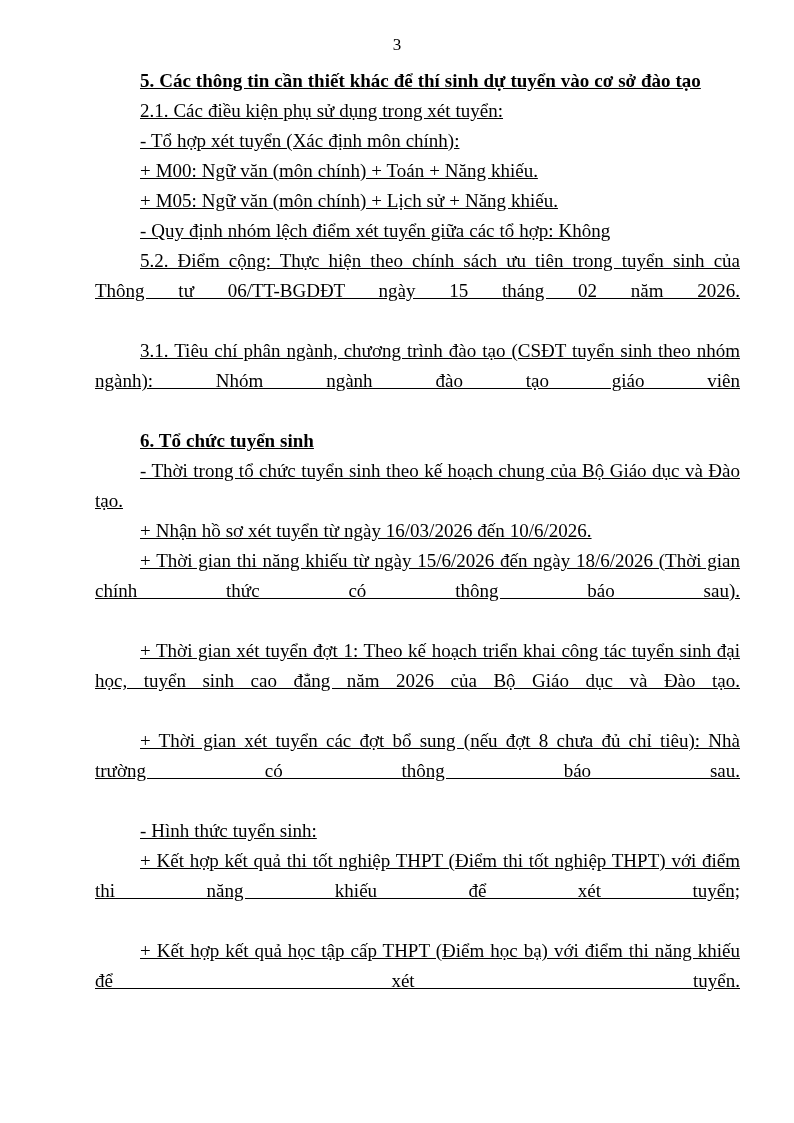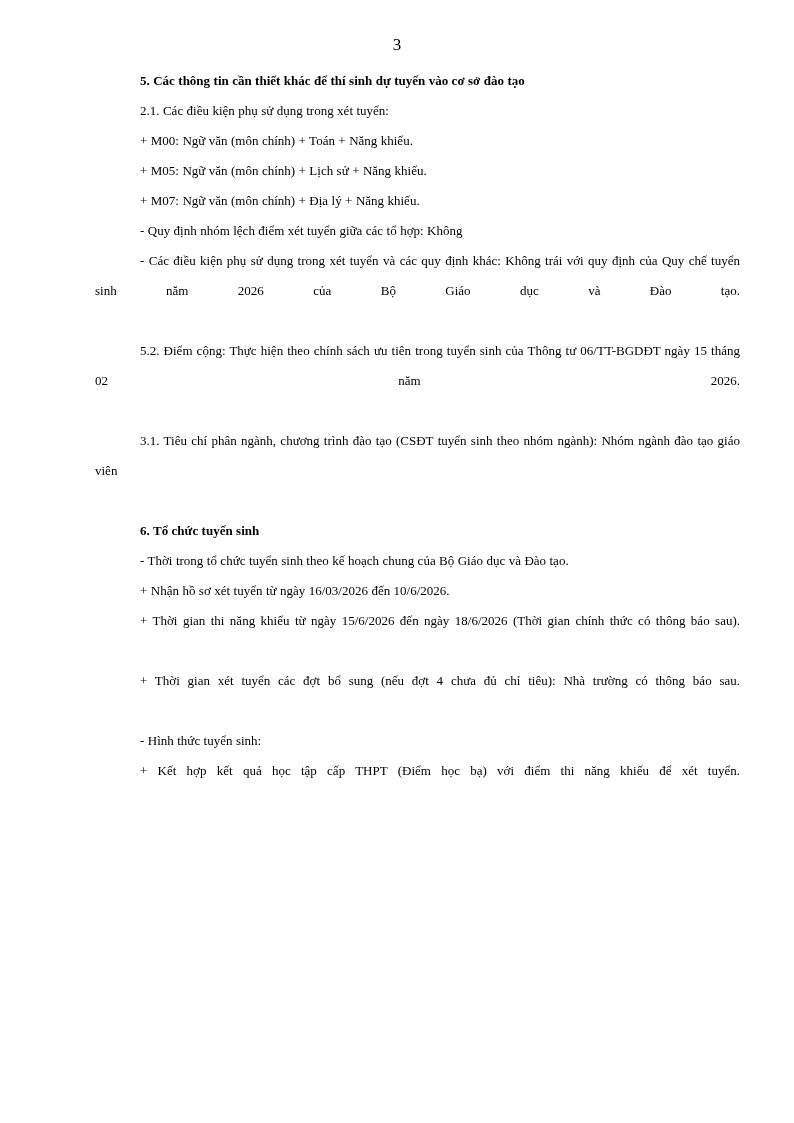--- a/index.html
+++ b/index.html
@@ -31,25 +31,26 @@
     line-height: 1;
   }
   .content {
     position: absolute;
     left: 95px;
     top: 66px;
     width: 645px;
   }
   p {
     margin: 0;
-    font-size: 13px;
+    font-size: 19px;
     line-height: 30px;
     text-align: justify;
     text-indent: 45px;
     word-spacing: 0.2px;
+    text-decoration: underline;
   }
   p.heading {
     font-weight: bold;
     text-align: left;
   }
   
   p:after {
     content: "";
     display: inline-block;
     width: 100%;
@@ -59,29 +60,30 @@
 </head>
 <body>
 
 <div class="page">
 
   <div class="page-number">3</div>
 
   <div class="content">
       <p class="heading nojust">5. Các thông tin cần thiết khác để thí sinh dự tuyển vào cơ sở đào tạo</p>
       <p class="nojust">2.1. Các điều kiện phụ sử dụng trong xét tuyển:</p>
+      <p class="nojust">- Tổ hợp xét tuyển (Xác định môn chính):</p>
       <p class="nojust">+ M00: Ngữ văn (môn chính) + Toán + Năng khiếu.</p>
       <p class="nojust">+ M05: Ngữ văn (môn chính) + Lịch sử + Năng khiếu.</p>
-      <p class="nojust">+ M07: Ngữ văn (môn chính) + Địa lý + Năng khiếu.</p>
       <p class="nojust">- Quy định nhóm lệch điểm xét tuyển giữa các tổ hợp: Không</p>
-      <p>- Các điều kiện phụ sử dụng trong xét tuyển và các quy định khác: Không trái với quy định của Quy chế tuyển sinh năm 2026 của Bộ Giáo dục và Đào tạo.</p>
       <p>5.2. Điểm cộng: Thực hiện theo chính sách ưu tiên trong tuyển sinh của Thông tư 06/TT-BGDĐT ngày 15 tháng 02 năm 2026.</p>
       <p>3.1. Tiêu chí phân ngành, chương trình đào tạo (CSĐT tuyển sinh theo nhóm ngành): Nhóm ngành đào tạo giáo viên</p>
       <p class="heading nojust">6. Tổ chức tuyển sinh</p>
       <p class="nojust">- Thời trong tổ chức tuyển sinh theo kế hoạch chung của Bộ Giáo dục và Đào tạo.</p>
       <p class="nojust">+ Nhận hồ sơ xét tuyển từ ngày 16/03/2026 đến 10/6/2026.</p>
       <p>+ Thời gian thi năng khiếu từ ngày 15/6/2026 đến ngày 18/6/2026 (Thời gian chính thức có thông báo sau).</p>
-      <p>+ Thời gian xét tuyển các đợt bổ sung (nếu đợt 4 chưa đủ chỉ tiêu): Nhà trường có thông báo sau.</p>
+      <p>+ Thời gian xét tuyển đợt 1: Theo kế hoạch triển khai công tác tuyển sinh đại học, tuyển sinh cao đẳng năm 2026 của Bộ Giáo dục và Đào tạo.</p>
+      <p>+ Thời gian xét tuyển các đợt bổ sung (nếu đợt 8 chưa đủ chỉ tiêu): Nhà trường có thông báo sau.</p>
       <p class="nojust">- Hình thức tuyển sinh:</p>
+      <p>+ Kết hợp kết quả thi tốt nghiệp THPT (Điểm thi tốt nghiệp THPT) với điểm thi năng khiếu để xét tuyển;</p>
       <p>+ Kết hợp kết quả học tập cấp THPT (Điểm học bạ) với điểm thi năng khiếu để xét tuyển.</p>
     </div>
 
 </div>
 
 </body></html>

